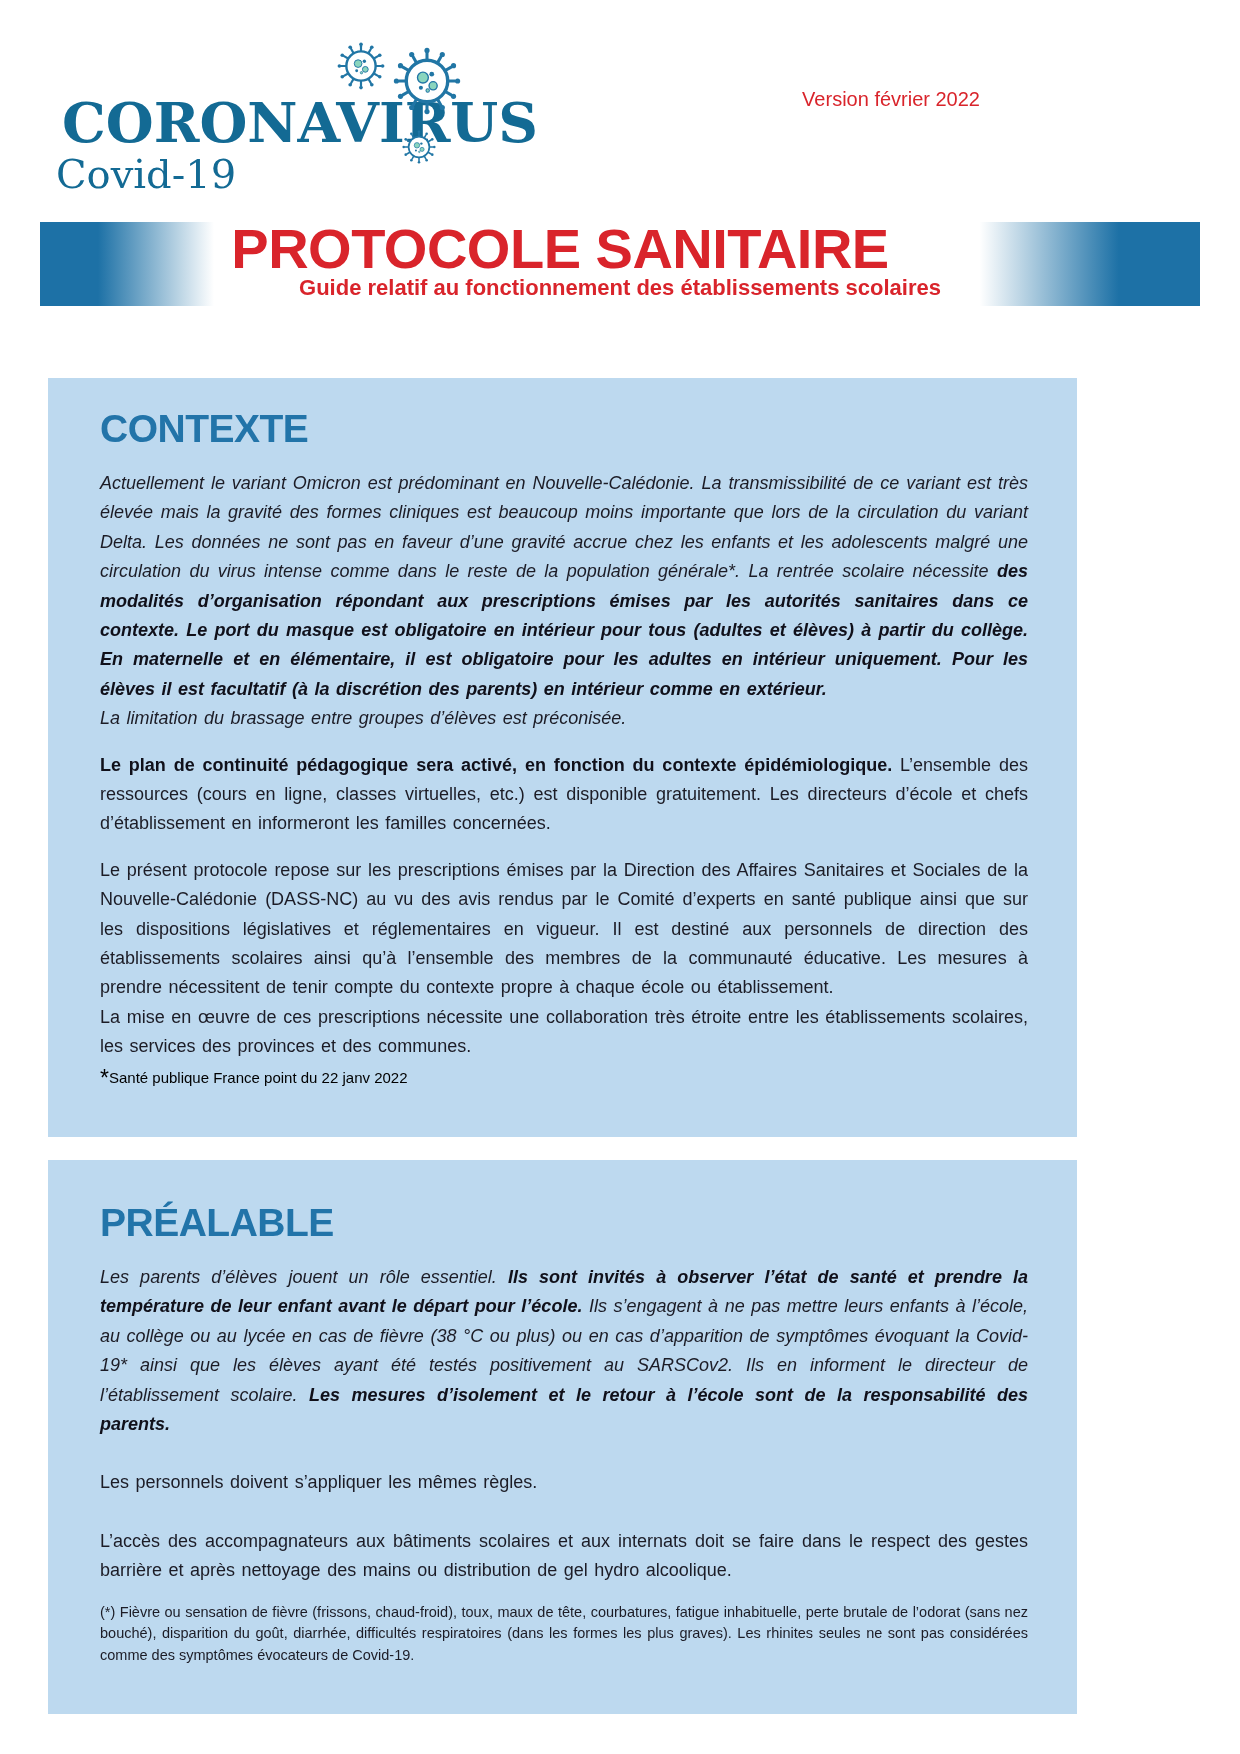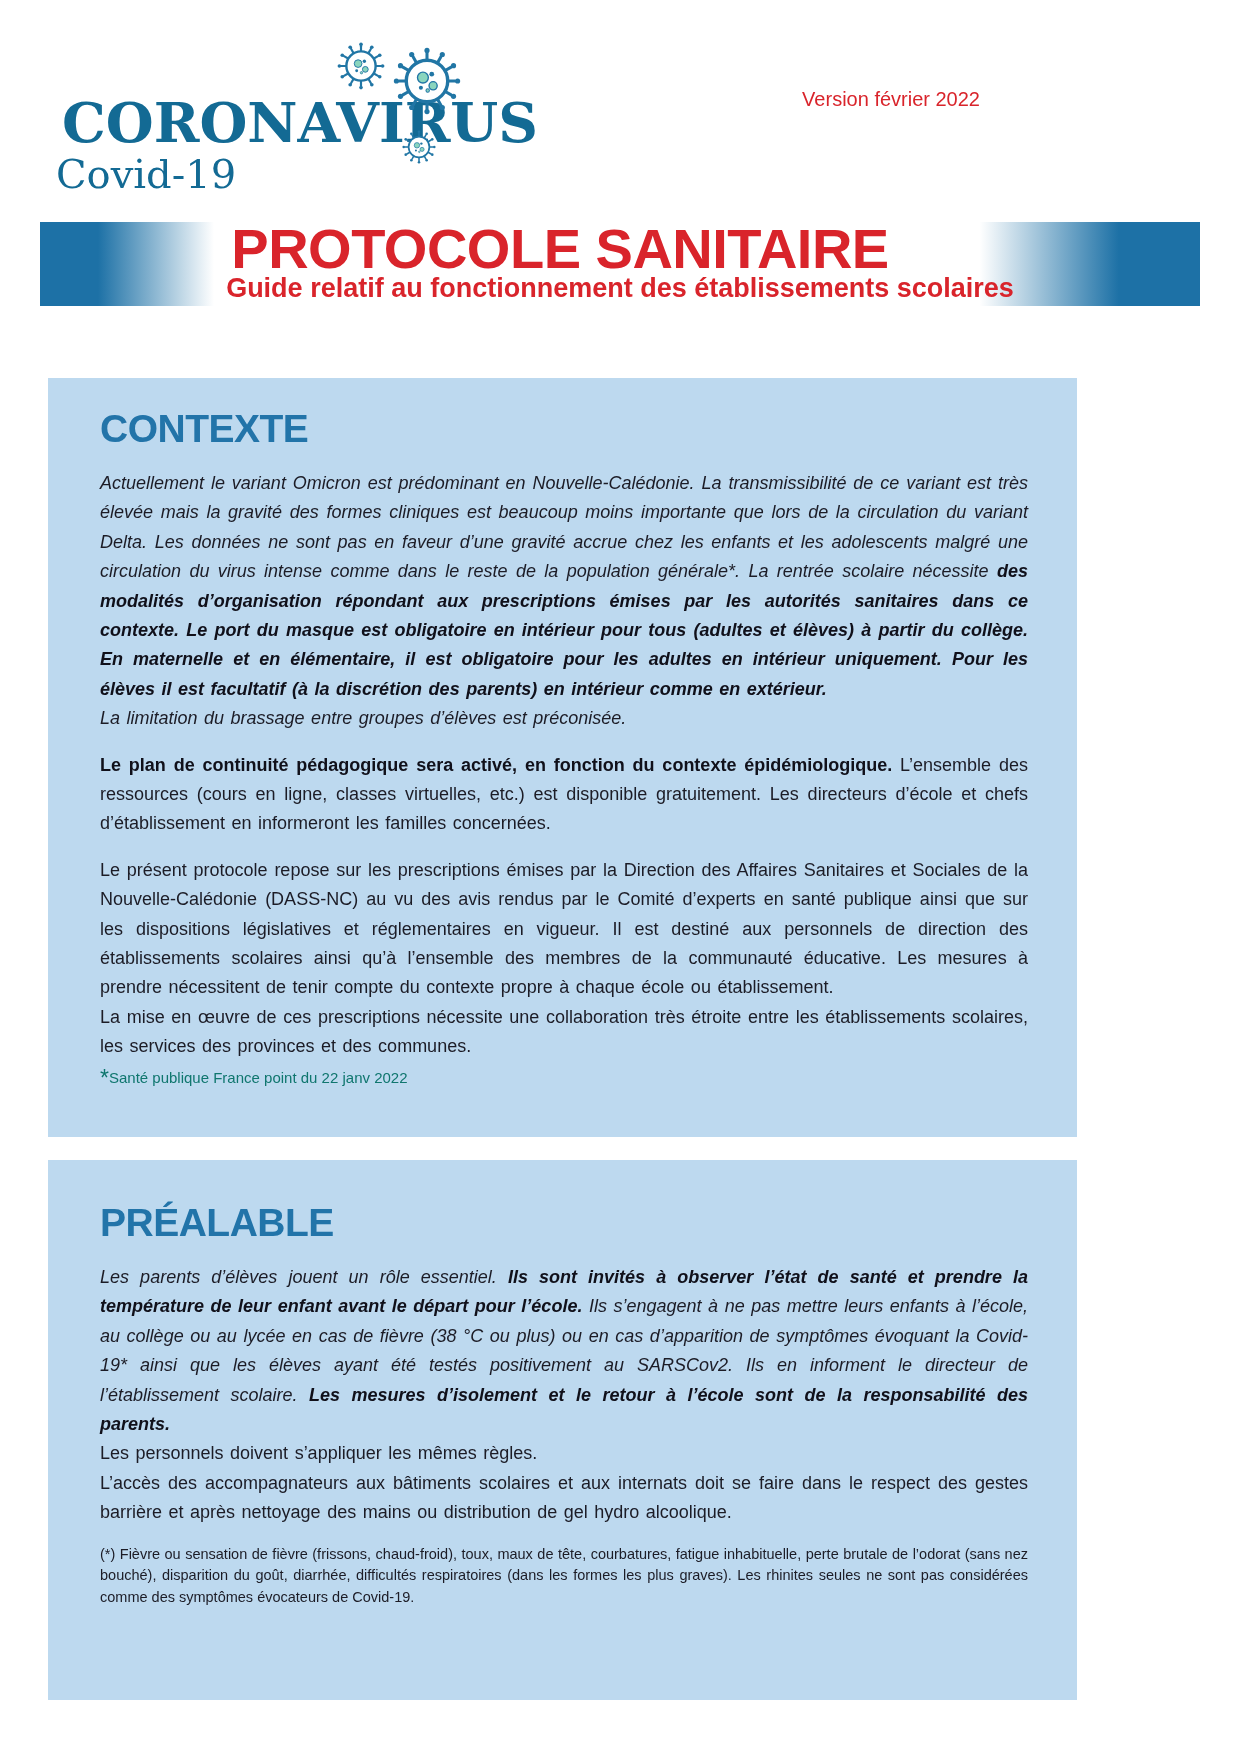--- a/index.html
+++ b/index.html
@@ -37,21 +37,21 @@
       var(--banner_blue) 0%, var(--banner_blue) 5%,
       #ffffff 15%, #ffffff 81%,
       var(--banner_blue) 93%, var(--banner_blue) 100%);
   }
   .banner-title {
     padding-top:2px; padding-right:120px;
     font-size:56px; line-height:49px; font-weight:700;
     color:var(--accent_red); letter-spacing:-0.5px;
   }
   .banner-subtitle {
-    font-size:27px; line-height:30px; font-weight:700;
+    font-size:22px; line-height:30px; font-weight:700;
     color:var(--accent_red);
   }
 
   
   .box {
     position:absolute; left:48px; width:1029px;
     background:var(--box_blue);
     padding:0 49px 0 52px;
   }
   .box-contexte  { top:378px;  min-height:759px; }
@@ -63,24 +63,24 @@
   }
   .box-contexte  h2 { margin-top:30px; }
   .box-prealable h2 { margin-top:42px; }
 
   p.body {
     font-size:18px; line-height:29.4px; word-spacing:1.5px;
     text-align:justify; color:#1c1c26;
   }
   .mt-first { margin-top:18px;font-style:italic; }
   .mt-para  { margin-top:17px; }
-  .mt-big   { }
+  .mt-big   { margin-top:29px; }
   .b { font-weight:700; color:#10101a; }
 
-  .fn1 { margin-top:5px; font-size:15px; line-height:22px; color:#0f766e; }
+  .fn1 { margin-top:5px; font-size:15px; line-height:22px; color:#000000; }
   .fn1 .ast { font-size:23px; line-height:14px; vertical-align:-3px; }
   .fn2 {
     margin-top:16px; font-size:14.5px; line-height:21.5px;
     text-align:justify; color:#1c1c26;
   }
 
   .defs-holder { position:absolute; width:0; height:0; overflow:hidden; }
 </style>
 </head>
 <body>

